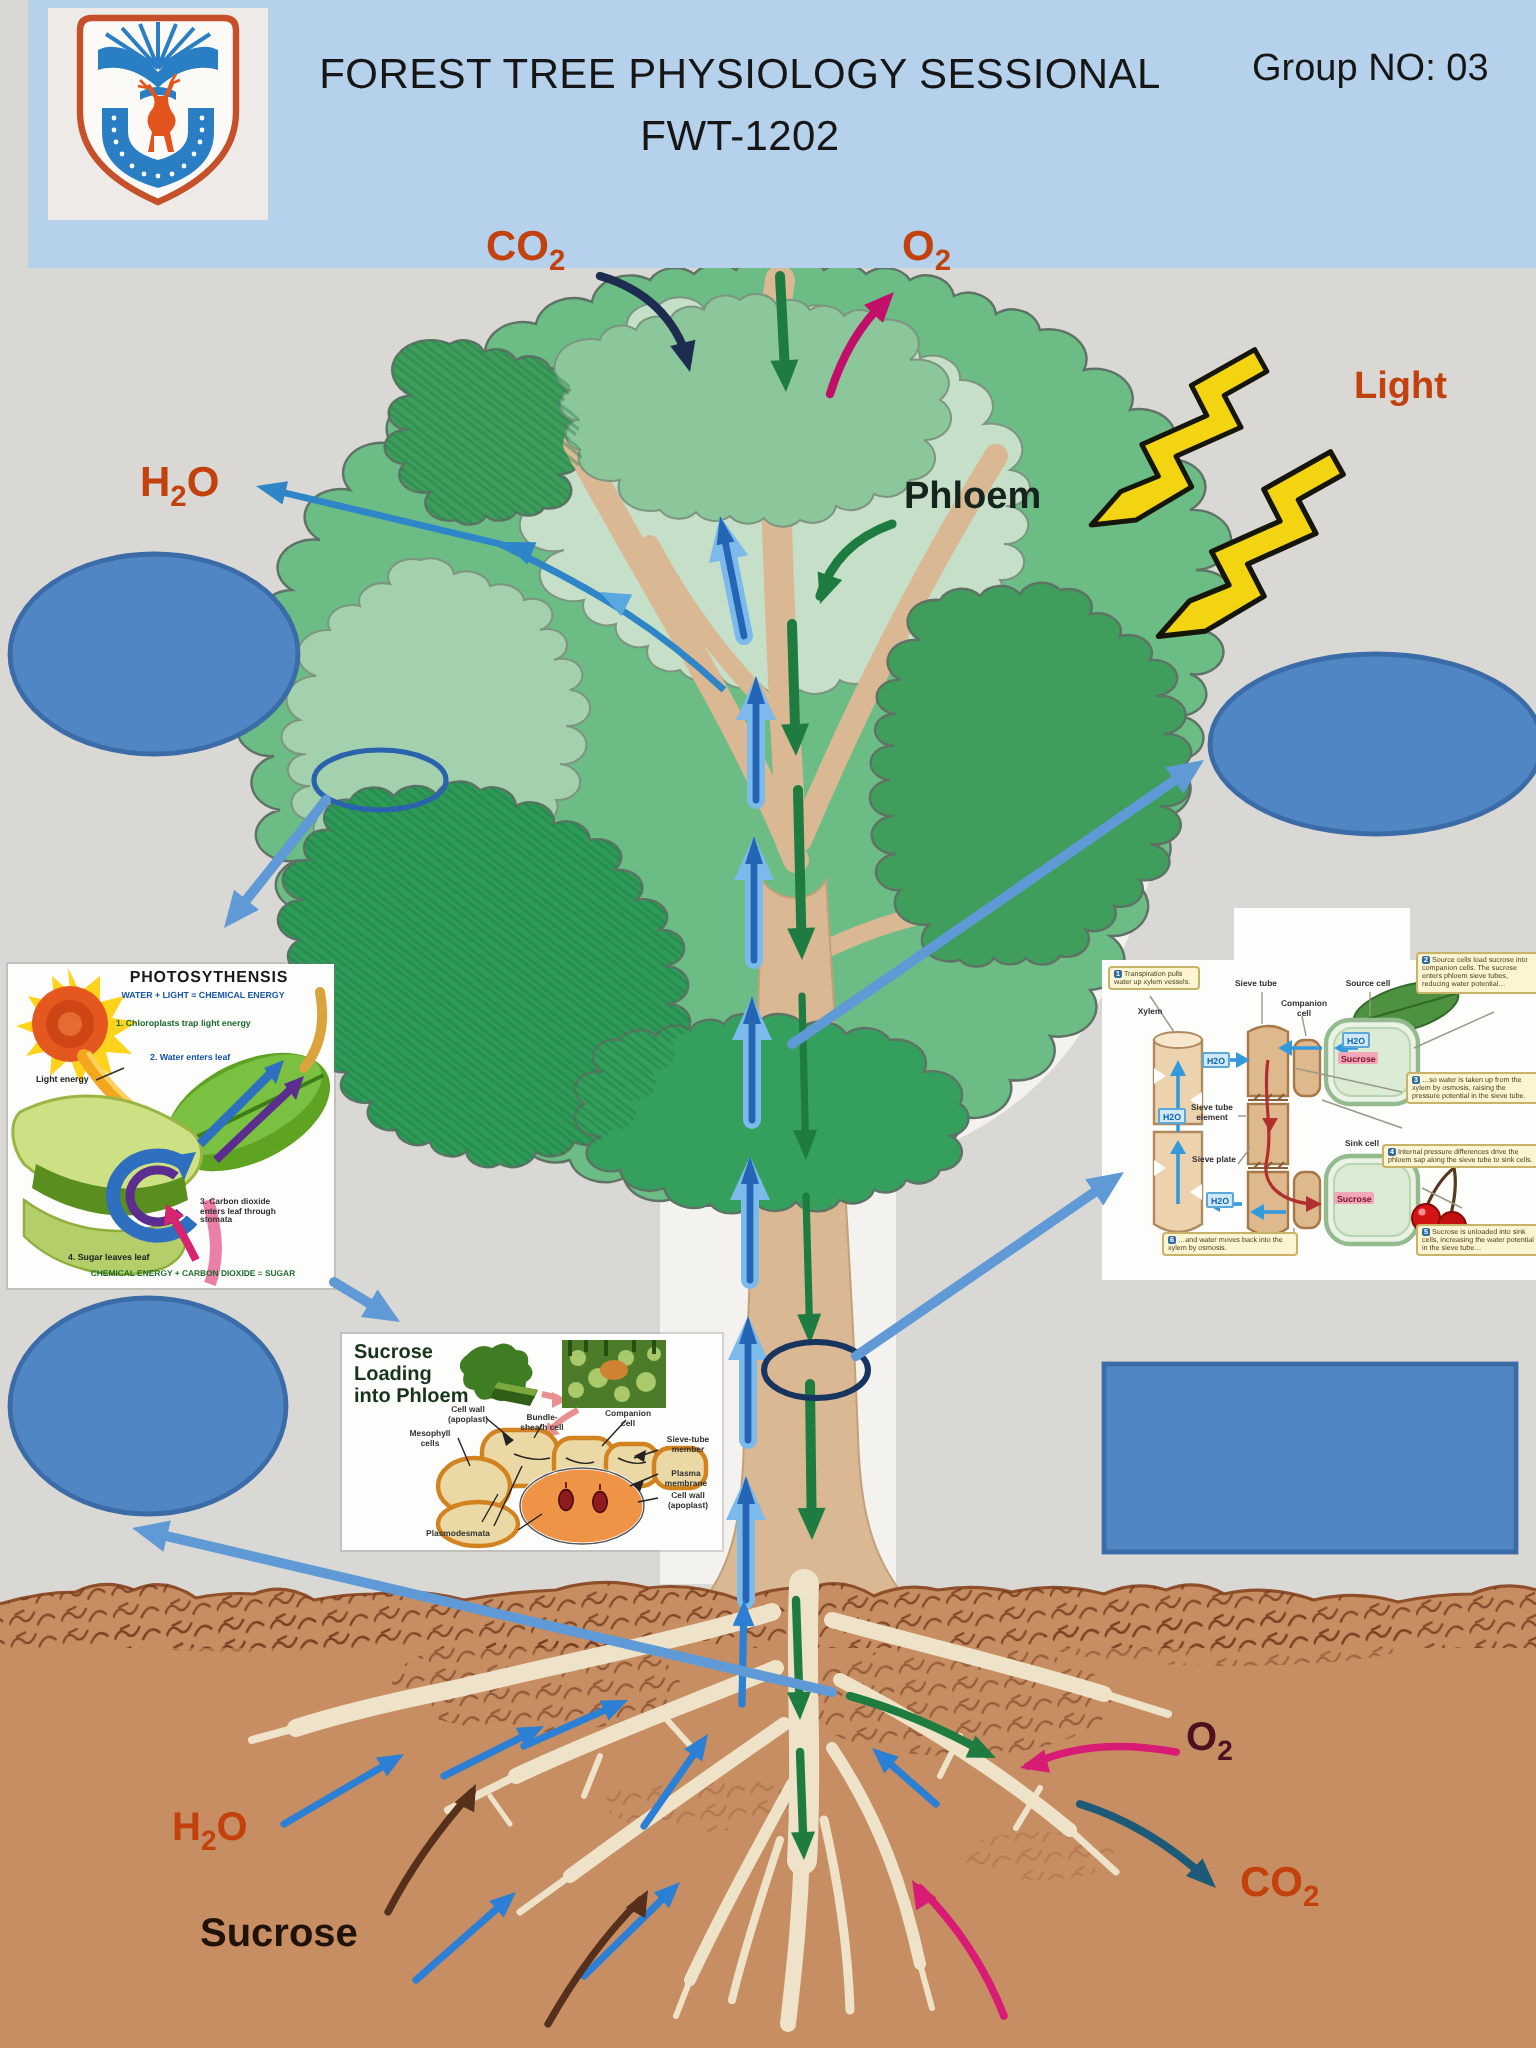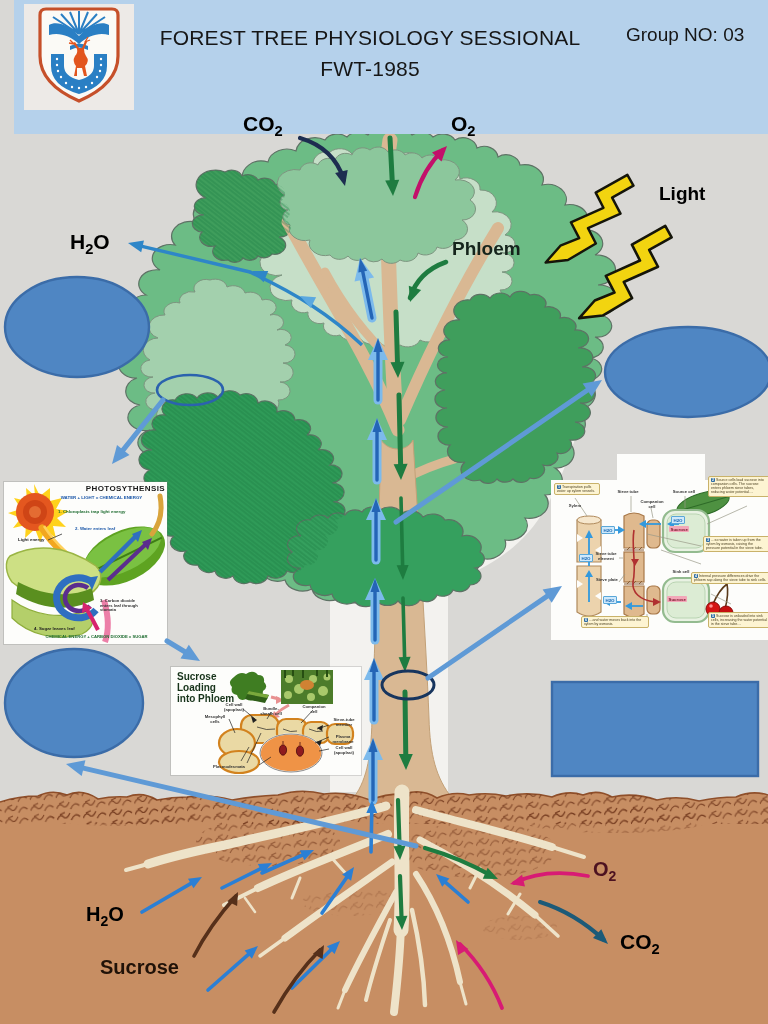--- a/index.html
+++ b/index.html
@@ -6,21 +6,21 @@
   .slide { position:relative; width:768px; height:1024px; overflow:hidden;
            font-family:"Liberation Sans", sans-serif; background:#d9d8d5; }
   .slide svg { display:block; }
   #scene, #overlay { position:absolute; left:0; top:0; }
   #overlay { pointer-events:none; z-index:30; }
   .hdr { position:absolute; left:14px; top:0; width:768px; height:134px; background:#b5d1eb; z-index:10; }
   .logo-box { position:absolute; left:10px; top:4px; width:110px; height:106px; background:#edeae7; }
   .hdr-title { position:absolute; left:122px; top:22px; width:468px; text-align:center;
                color:#161616; font-size:21px; line-height:31px; letter-spacing:0.2px; }
   .hdr-group { position:absolute; left:612px; top:24px; font-size:19px; color:#161616;text-align:right; }
-  .biglabel { position:absolute; z-index:20; font-weight:bold; color:#000000; white-space:nowrap; }
+  .biglabel { position:absolute; z-index:20; font-weight:bold; color:#c2410c; white-space:nowrap; }
   .biglabel sub { font-size:70%; }
   .inset { position:absolute; background:#fdfdfb; z-index:25; box-shadow:0 0 0 1px rgba(120,120,120,0.25); }
   .inset .t { position:absolute; line-height:1.1; }
   #photo-inset { left:4px; top:482px; width:163px; height:162px; }
   #sucrose-inset { left:171px; top:667px; width:190px; height:108px; }
   #flow-inset { left:551px; top:454px; width:217px; height:186px; background:transparent; box-shadow:none; }
   .inset svg { position:absolute; left:0; top:0; }
   .callout { position:absolute; background:#fdf4d2; border:1px solid #c9b26a; border-radius:2px;
              padding:1px 2px; font-size:3.6px; line-height:1.15; color:#4a3f1f; }
   .callout b { display:inline-block; background:#2e6da4; color:#fff; padding:0 1px;
@@ -244,30 +244,30 @@
             <circle cx="76" cy="67" r="1.2"></circle>
             <circle cx="77" cy="61" r="1.2"></circle>
             <circle cx="77" cy="55" r="1.2"></circle>
           </g>
 <path d="M50,72 L52,62 Q48,57 51,52 Q54,49 53,45 L49,39 L51,38 L55,44 L58,44 L61,37 L63,38 L60,45 Q60,49 62,52 Q66,57 61,62 L63,72 L60,72 L58,64 L53,64 L53,72 Z" fill="#e2551e"></path>
 <path d="M50,40 l-4,-4 m4,4 l-5,-1 M61,38 l3,-5 m-3,5 l5,-2" stroke="#e2551e" stroke-width="1.3" fill="none"></path>
 </svg>
       </div>
     <div class="hdr-title">
       <div>FOREST TREE PHYSIOLOGY SESSIONAL</div>
-      <div>FWT-1985</div>
+      <div>FWT-1202</div>
     </div>
     <div class="hdr-group">Group NO: 03</div>
   </div>
 
   <div class="biglabel" style="left:243px; top:112px; font-size:21px;"><span>CO</span><sub>2</sub></div>
   <div class="biglabel" style="left:451px; top:112px; font-size:21px;"><span>O</span><sub>2</sub></div>
   <div class="biglabel" style="left:70px; top:230px; font-size:21px;"><span>H</span><sub>2</sub><span>O</span></div>
   <div class="biglabel" style="left:452px; top:238px; font-size:19px; color:#15241c;">Phloem</div>
-  <div class="biglabel" style="left:659px; top:183px; font-size:19px;">Light</div>
+  <div class="biglabel" style="left:677px; top:183px; font-size:19px;">Light</div>
   <div class="biglabel" style="left:86px; top:903px; font-size:20px;"><span>H</span><sub>2</sub><span>O</span></div>
   <div class="biglabel" style="left:100px; top:956px; font-size:20px; color:#201208;">Sucrose</div>
   <div class="biglabel" style="left:593px; top:858px; font-size:20px; color:#4c1220;"><span>O</span><sub>2</sub></div>
   <div class="biglabel" style="left:620px; top:930px; font-size:21px;"><span>CO</span><sub>2</sub></div>
 
   <div class="inset" id="photo-inset">
     <svg viewBox="0 0 163 162" width="163" height="162">
 <polygon points="30,2 36,14 46,6 46,19 58,16 52,27 65,29 53,36 62,45 49,44 52,56 41,48 36,60 31,47 21,56 22,43 9,46 17,36 4,31 17,27 10,16 23,19 22,6 31,14" fill="#ffd21c"></polygon>
 <circle cx="31" cy="30" r="19" fill="#e4571f"></circle>
 <circle cx="31" cy="30" r="12" fill="#c63d12" opacity="0.7"></circle>
@@ -288,21 +288,21 @@
 <path d="M104,98 L142,62" stroke="#5b2d8e" stroke-width="4" fill="none"></path>
         <polygon points="148,56 138,60 144,68" fill="#5b2d8e"></polygon>
 <path d="M92,128 A22,20 0 1 1 88,100" stroke="#2f6fc0" stroke-width="7" fill="none"></path>
         <polygon points="94,94 82,96 88,108" fill="#2f6fc0"></polygon>
 <path d="M86,124 A14,13 0 1 1 84,106" stroke="#5b2d8e" stroke-width="4.5" fill="none"></path>
 <path d="M94,148 Q88,136 82,126" stroke="#d6246e" stroke-width="4" fill="none"></path>
         <polygon points="79,120 78,131 88,126" fill="#d6246e"></polygon>
 <path d="M100,118 C104,132 106,146 101,160" stroke="#ec7fa8" stroke-width="6" fill="none"></path>
 <path d="M44,58 L58,52" stroke="#333333" stroke-width="0.8"></path>
 </svg>
-    <div class="t" style="left:40px; right:2px; top:3px; text-align:right; font-size:8px; font-weight:bold; color:#1a1a1a; letter-spacing:0.4px;">PHOTOSYTHENSIS</div>
+    <div class="t" style="left:40px; right:2px; top:3px; text-align:center; font-size:8px; font-weight:bold; color:#1a1a1a; letter-spacing:0.4px;">PHOTOSYTHENSIS</div>
     <div class="t" style="left:34px; right:2px; top:14px; text-align:center; font-size:4.4px; font-weight:bold; color:#1a56a8;">WATER + LIGHT = CHEMICAL ENERGY</div>
     <div class="t" style="left:54px; top:28px; font-size:4.4px; font-weight:bold; color:#1d6b2f;">1. Chloroplasts trap light energy</div>
     <div class="t" style="left:71px; top:45px; font-size:4.4px; font-weight:bold; color:#1a56a8;">2. Water enters leaf</div>
     <div class="t" style="left:14px; top:56px; font-size:4.4px; font-weight:bold; color:#222;">Light energy</div>
     <div class="t" style="left:96px; top:117px; width:44px; font-size:4.2px; font-weight:bold; color:#333;">3. Carbon dioxide enters leaf through stomata</div>
     <div class="t" style="left:30px; top:145px; font-size:4.4px; font-weight:bold; color:#222;">4. Sugar leaves leaf</div>
     <div class="t" style="left:24px; right:2px; top:153px; text-align:center; font-size:4.2px; font-weight:bold; color:#1d6b2f;">CHEMICAL ENERGY + CARBON DIOXIDE = SUGAR</div>
   </div>
 
   <div class="inset" id="sucrose-inset">

